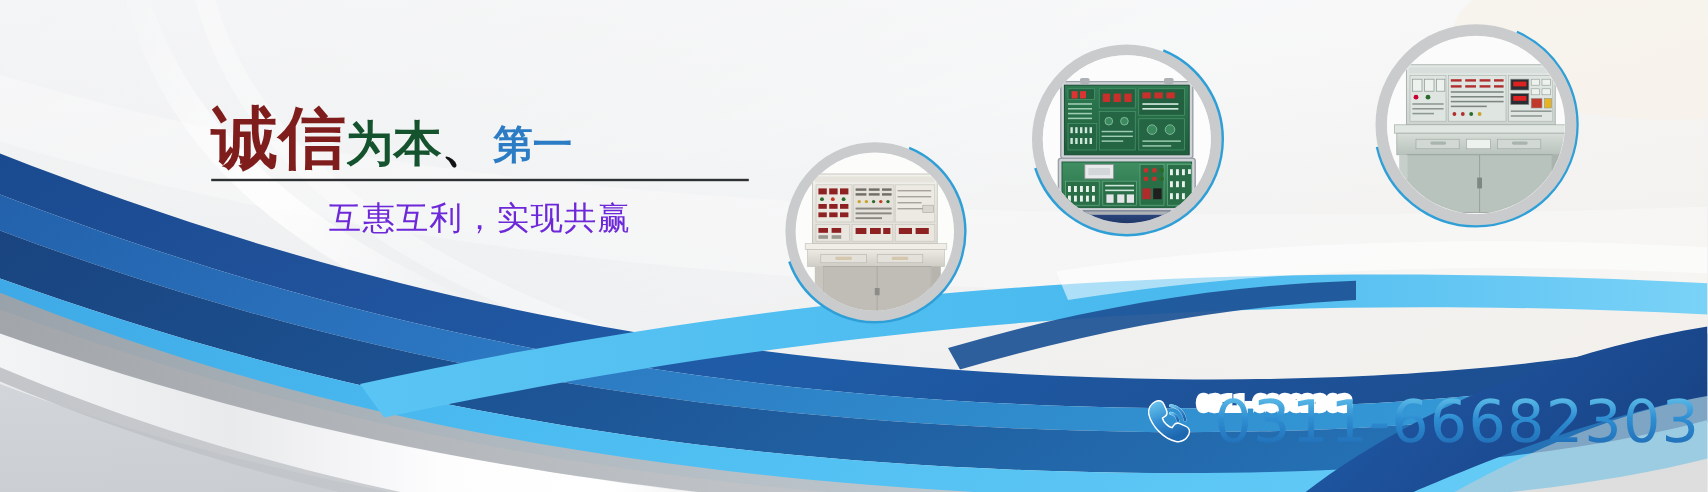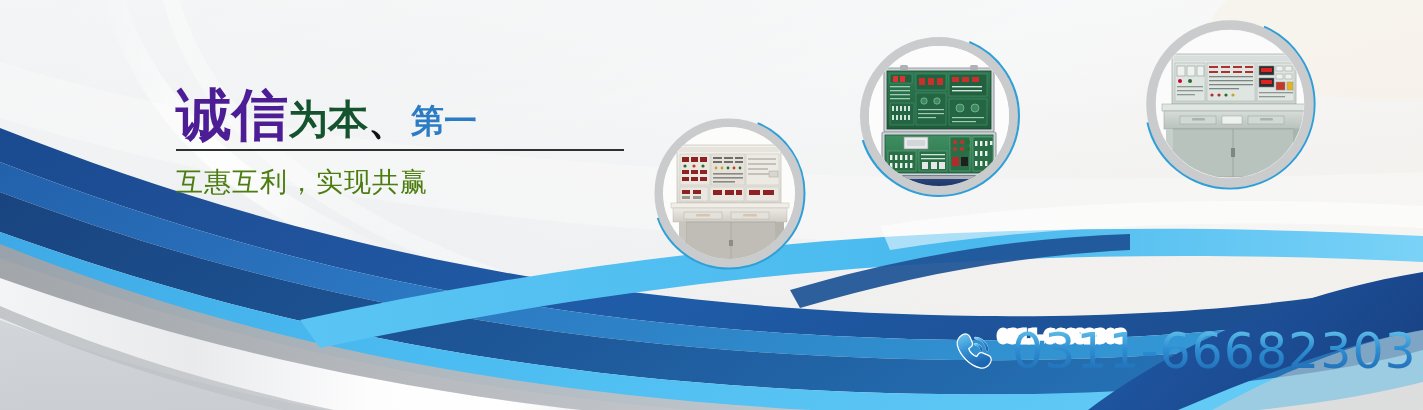--- a/index.html
+++ b/index.html
@@ -31,21 +31,21 @@
   .title-row{
     display:flex;
     align-items:baseline;
     white-space:nowrap;
     line-height:1;
     height:62px;
   }
   .t-black{
     font-size:56px;
     font-weight:bold;
-    color:#4c1d95;
+    color:#7f1d1d;
     letter-spacing:0px;
   }
   .t-blue{
     font-size:40px;
     font-weight:bold;
     color:#14532d;
     letter-spacing:0px;
     position:relative;
     top:-1px;
   }
@@ -64,23 +64,23 @@
     margin-top:28px;
   }
   #divider{
     margin-top:9px;
     width:448px;
     height:2px;
     background:#2e3134;
   }
   #subtitle{
     margin-top:13px;
-    text-align:left;
+    text-align:center;
     font-size:27px;
-    color:#4d7c0f;
+    color:#6d28d9;
     letter-spacing:1px;
     width:448px;
   }
 
   
   #phone{
     position:absolute;
     left:952px;
     top:327px;
     display:flex;

